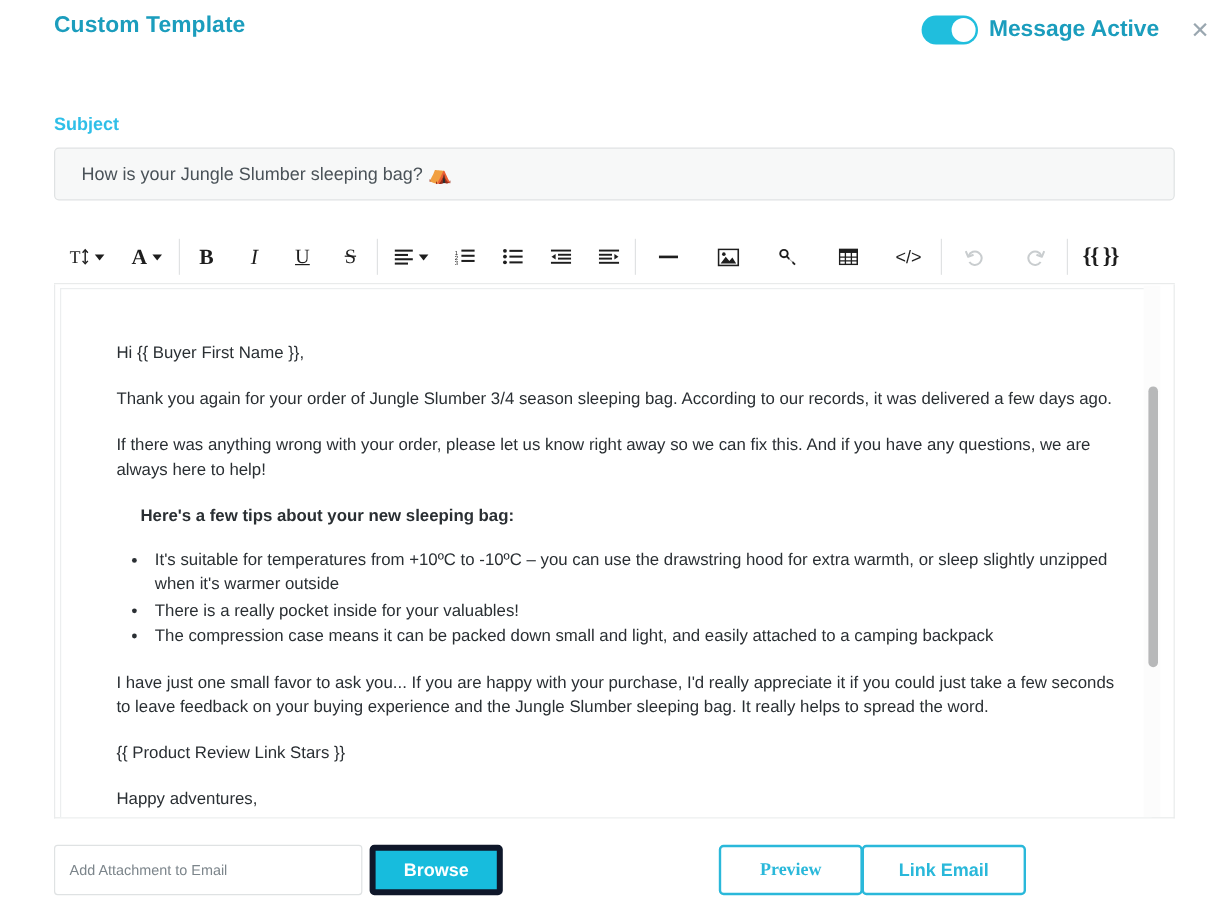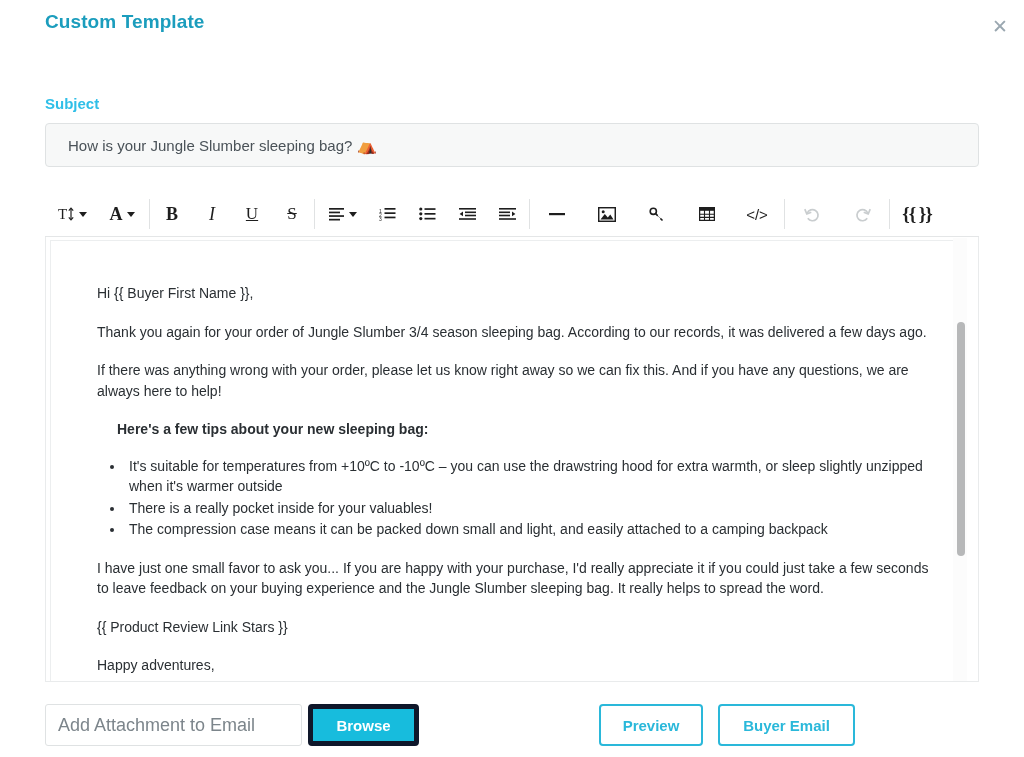--- a/index.html
+++ b/index.html
@@ -219,21 +219,21 @@
     width: 257px; height: 42px;
     background: #ffffff;
     border: 1px solid #dfe2e3;
     border-radius: 3px;
     display: flex;
     align-items: center;
     padding: 0 12px;
     cursor: text;
   }
   .attach-placeholder {
-    font-size: 18px;
+    font-size: 12px;
     color: #7c858b;
   }
   .btn {
     position: absolute;
     height: 42px;
     border-radius: 4px;
     display: flex;
     align-items: center;
     justify-content: center;
     font-size: 15px;
@@ -245,32 +245,38 @@
     background: #17bcdd;
     color: #ffffff;
     border: 5px solid #0f172a;
   }
   .btn-outline {
     background: #ffffff;
     color: #2ab8da;
     border: 2px solid #2ab8da;
   }
   .btn-browse { left: 308px; top: 4px; width: 111px; }
-  .btn-preview { left: 599px; top: 4px; width: 104px; }
+  .btn-preview { left: 599px; top: 4px; width: 120px; font-family: Liberation Serif, serif; }
   .btn-test { left: 718px; top: 4px; width: 137px; }
   .btn-save { left: 863px; top: 4px; width: 116px; }
 </style>
 </head>
 <body>
 
 <div class="page">
 
   <div class="header">
     <div class="title">Custom Template</div>
 
+    <div class="toggle-wrap">
+      <div class="toggle">
+        <div class="knob"></div>
+      </div>
+      <div class="toggle-label">Message Active</div>
+    </div>
 
     <div class="close-btn">✕</div>
   </div>
 
   <div class="subject-label">Subject</div>
   <div class="subject-box">
     <span class="subject-text">How is your Jungle Slumber sleeping bag?</span>
     <span class="tent-emoji">⛺</span>
   </div>
 
@@ -433,16 +439,16 @@
     <div class="sb-track"></div>
     <div class="sb-thumb"></div>
   </div>
 
   <div class="footer">
     <div class="attach-input">
       <span class="attach-placeholder">Add Attachment to Email</span>
     </div>
     <div class="btn btn-solid btn-browse">Browse</div>
     <div class="btn btn-outline btn-preview">Preview</div>
-    <div class="btn btn-outline btn-test">Buyer Email</div>
+    <div class="btn btn-outline btn-test">Link Email</div>
   </div>
 
 </div>
 
 </body></html>

